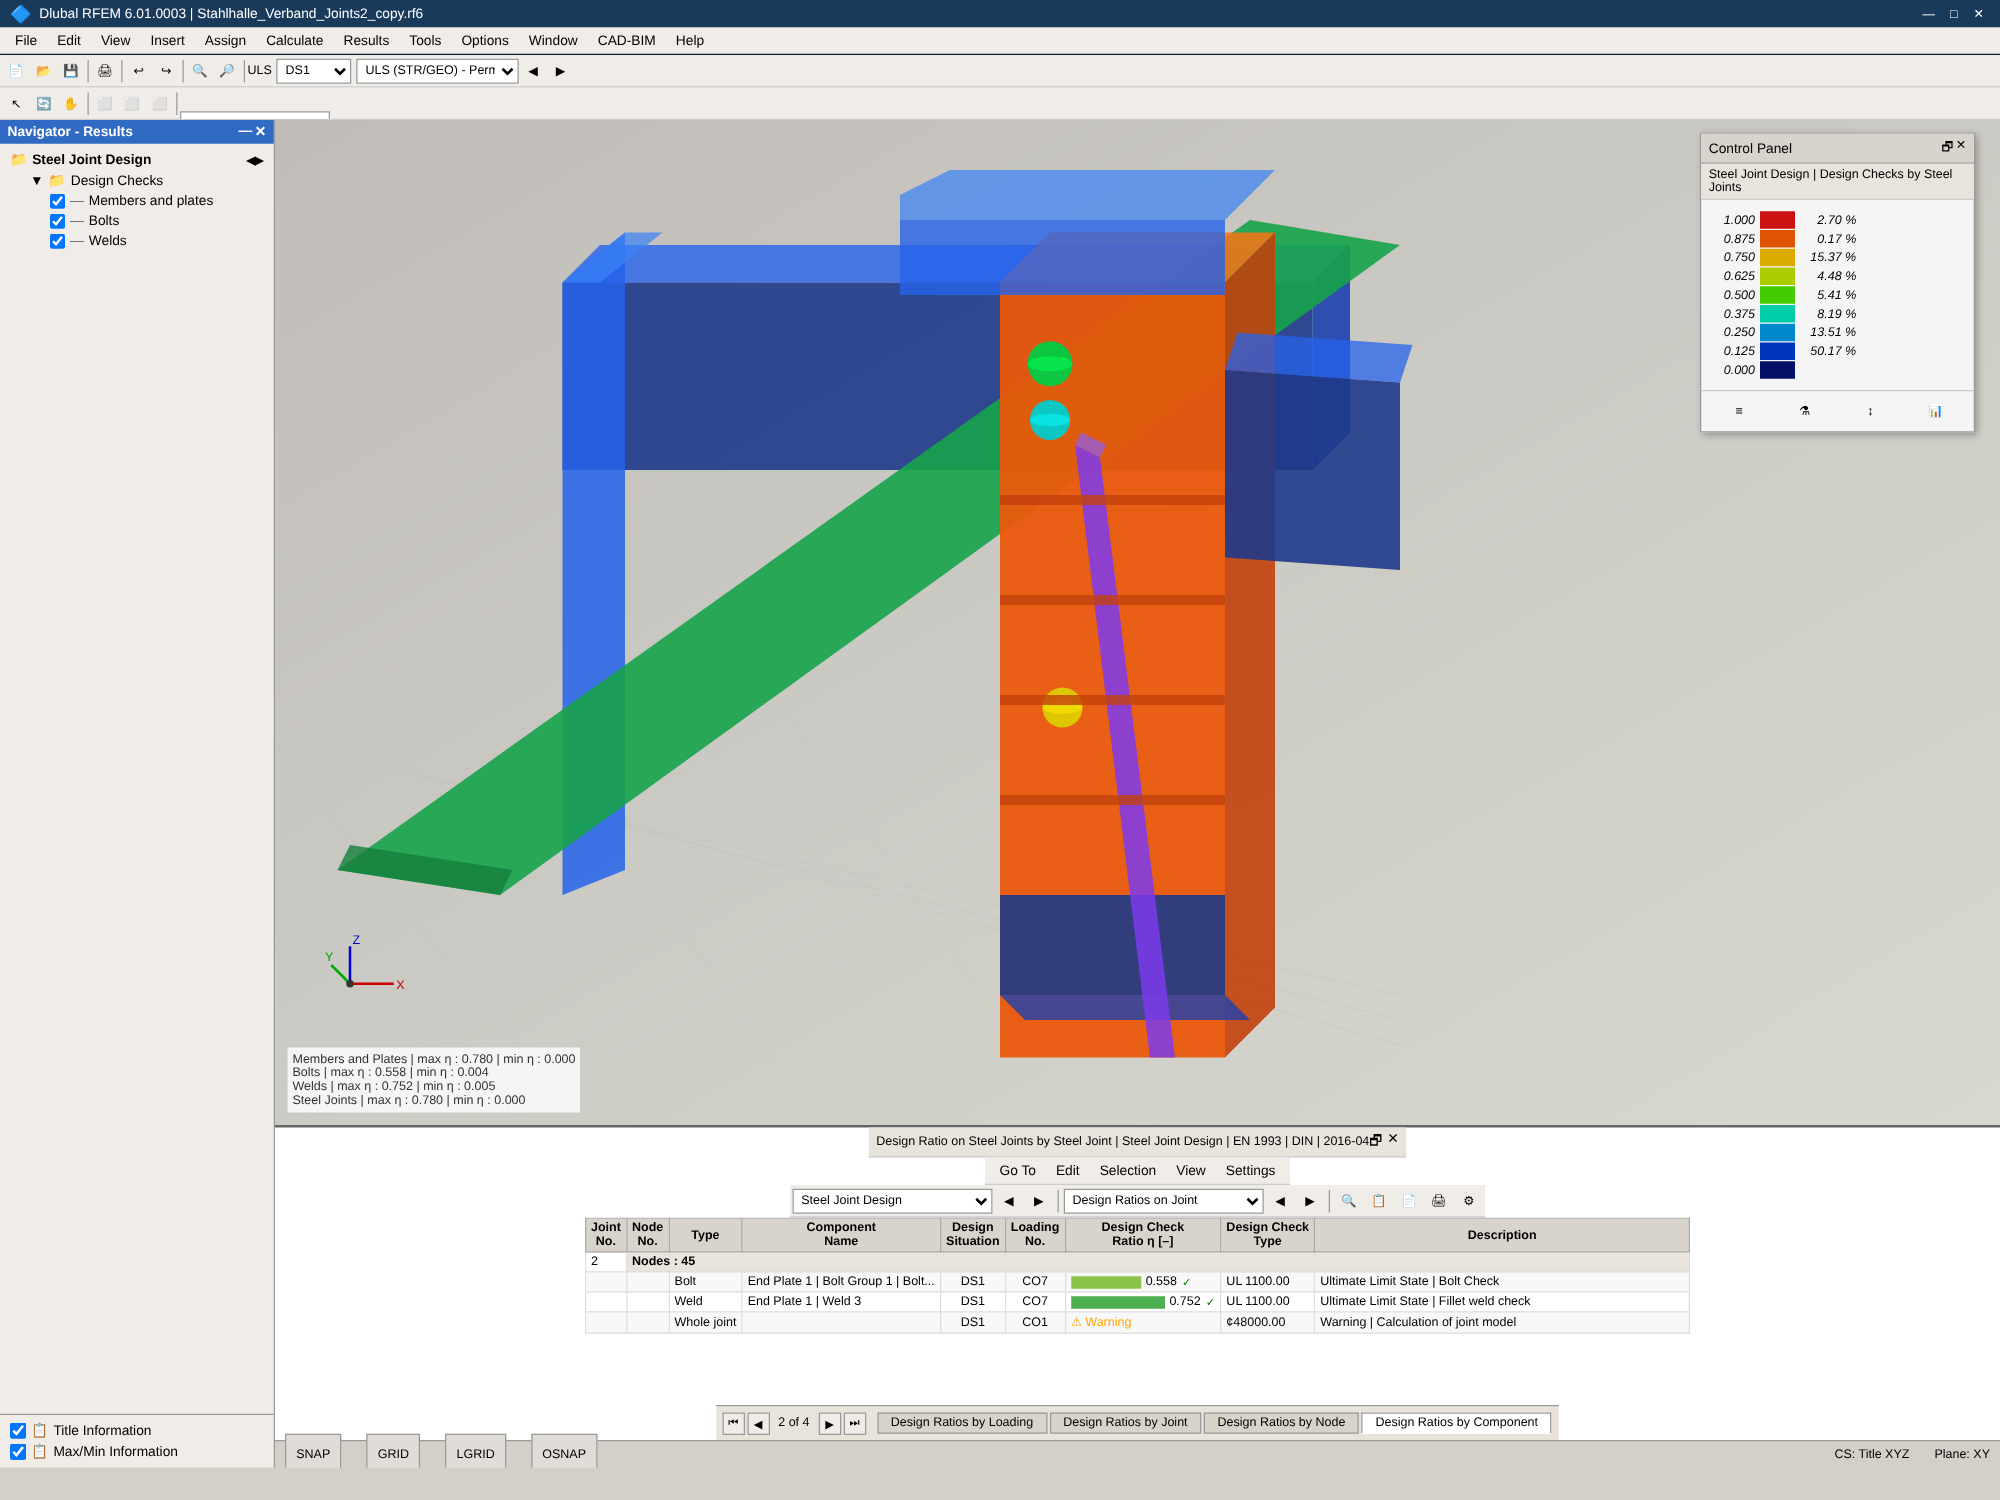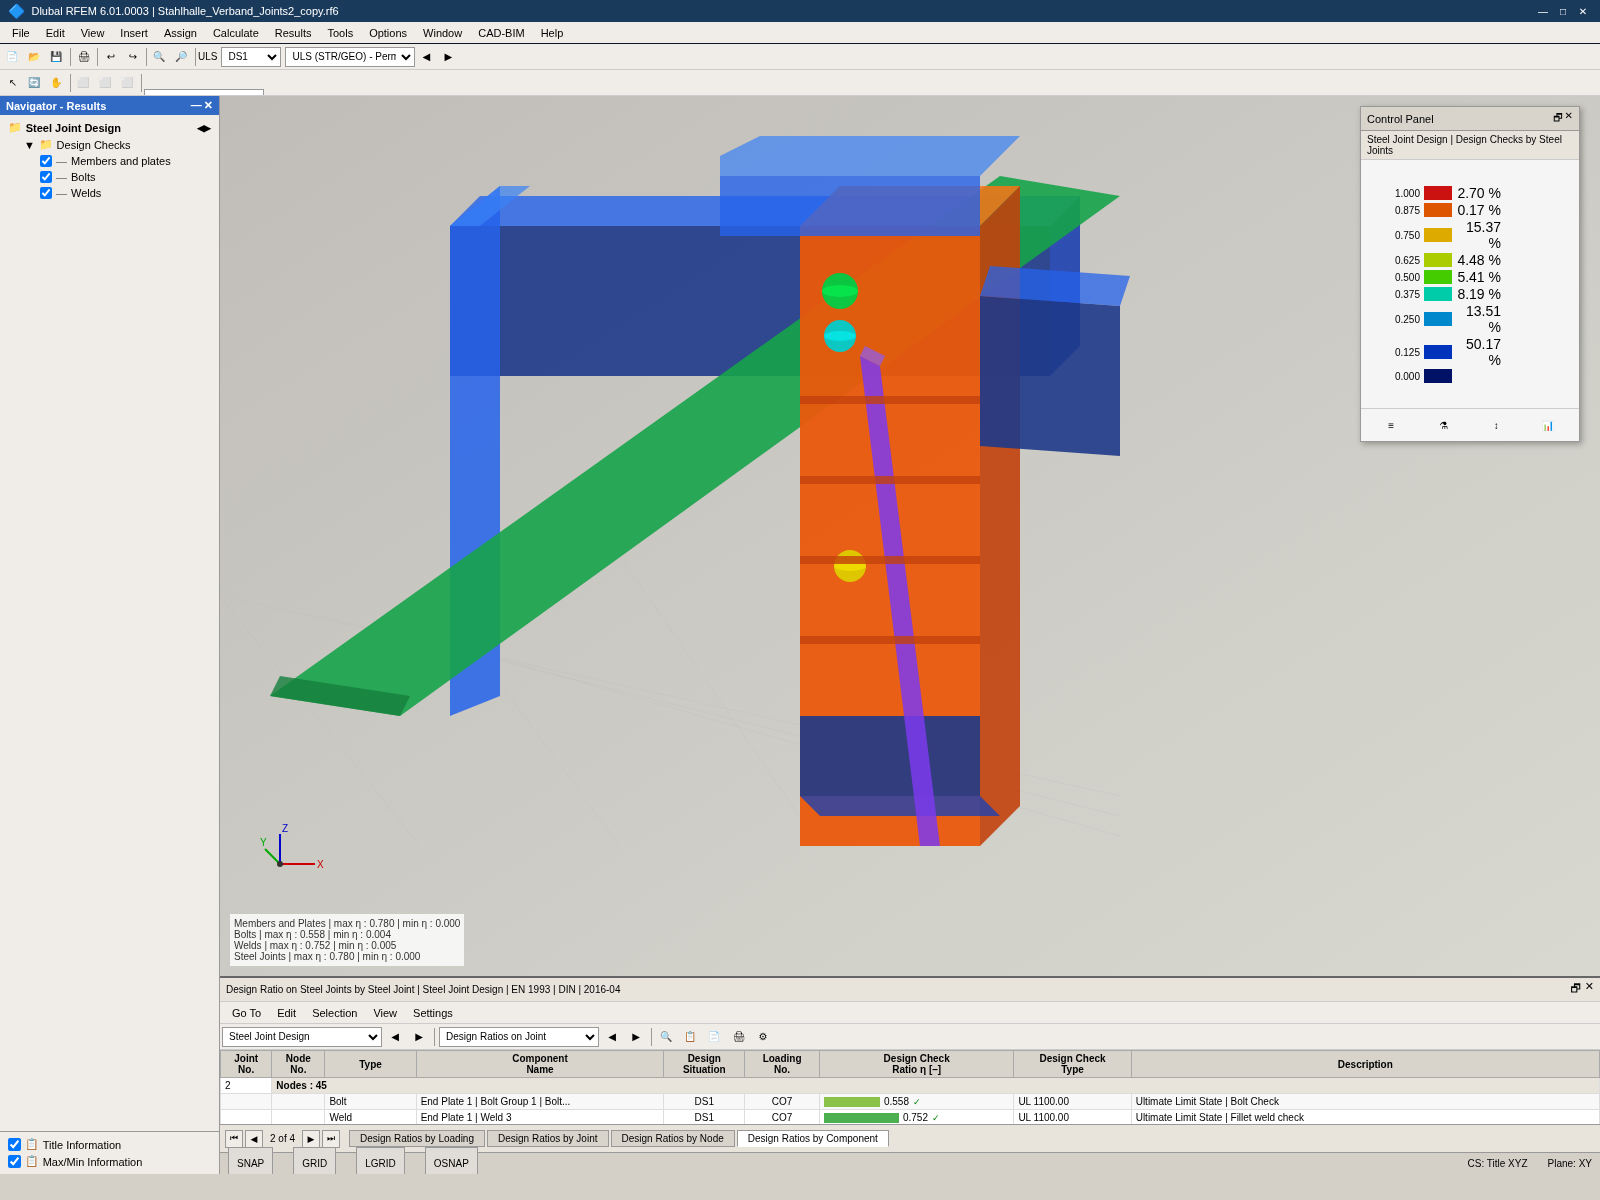--- a/index.html
+++ b/index.html
@@ -39,36 +39,36 @@
     #viewport-area { flex: 1; display: flex; flex-direction: column; position: relative; overflow: hidden; }
     #viewport-header { background: #e8e4dc; padding: 2px 8px; border-bottom: 1px solid #ccc; font-size: 11px; }
 
     
     #viewport3d { flex: 1; background: linear-gradient(135deg, #c8c8c8 0%, #e0e0e0 50%, #d8d8d8 100%); position: relative; overflow: hidden; }
 
     
     #control-panel { position: absolute; right: 20px; top: 10px; width: 220px; background: #f5f5f5; border: 1px solid #999; box-shadow: 2px 2px 6px rgba(0,0,0,0.3); }
     #cp-header { background: #d8d4cc; padding: 3px 6px; font-size: 11px; display: flex; justify-content: space-between; align-items: center; border-bottom: 1px solid #999; }
     #cp-title-bar { background: #e8e4dc; padding: 3px 6px; font-size: 10px; border-bottom: 1px solid #ccc; }
-    #color-scale { padding: 24px; }
+    #color-scale { padding: 8px; font-style: italic; }
     .color-row { display: flex; align-items: center; gap: 4px; margin: 1px 0; font-size: 10px; }
     .color-swatch { width: 28px; height: 14px; }
     .scale-label { width: 35px; text-align: right; font-size: 10px; }
-    .scale-pct { width: 45px; text-align: right; font-size: 14px; }
+    .scale-pct { width: 45px; text-align: right; font-size: 10px; }
     #cp-toolbar { display: flex; justify-content: space-around; padding: 4px; border-top: 1px solid #ccc; }
     .cp-btn { width: 24px; height: 24px; display: flex; align-items: center; justify-content: center; cursor: pointer; border: 1px solid transparent; font-size: 10px; }
 
     
     #status-text { position: absolute; left: 10px; bottom: 10px; font-size: 10px; color: #333; background: rgba(255,255,255,0.8); padding: 4px; }
 
     
     #compass { position: absolute; left: 40px; bottom: 80px; }
 
     
-    #results-panel { height: 176px; border-top: 2px solid #666; background: white; display: flex; flex-direction: column; }
+    #results-panel { height: 252px; border-top: 2px solid #666; background: white; display: flex; flex-direction: column; align-items: center; }
     #results-titlebar { background: #e8e4dc; display: flex; align-items: center; justify-content: space-between; padding: 2px 6px; border-bottom: 1px solid #ccc; font-size: 11px; }
     #results-menubar { background: #f0ede8; display: flex; align-items: center; padding: 0 4px; height: 22px; border-bottom: 1px solid #ccc; }
     #results-toolbar { background: #f0ede8; display: flex; align-items: center; padding: 0 2px; height: 26px; border-bottom: 1px solid #ccc; gap: 2px; }
     #results-table-area { flex: 1; overflow: auto; }
 
     
     table { width: 100%; border-collapse: collapse; font-size: 10px; }
     th { background: #d8d4cc; border: 1px solid #aaa; padding: 2px 4px; text-align: center; font-size: 10px; white-space: nowrap; }
     td { border: 1px solid #ddd; padding: 2px 4px; font-size: 10px; white-space: nowrap; }
     tr:nth-child(even) { background: #f8f8f8; }

